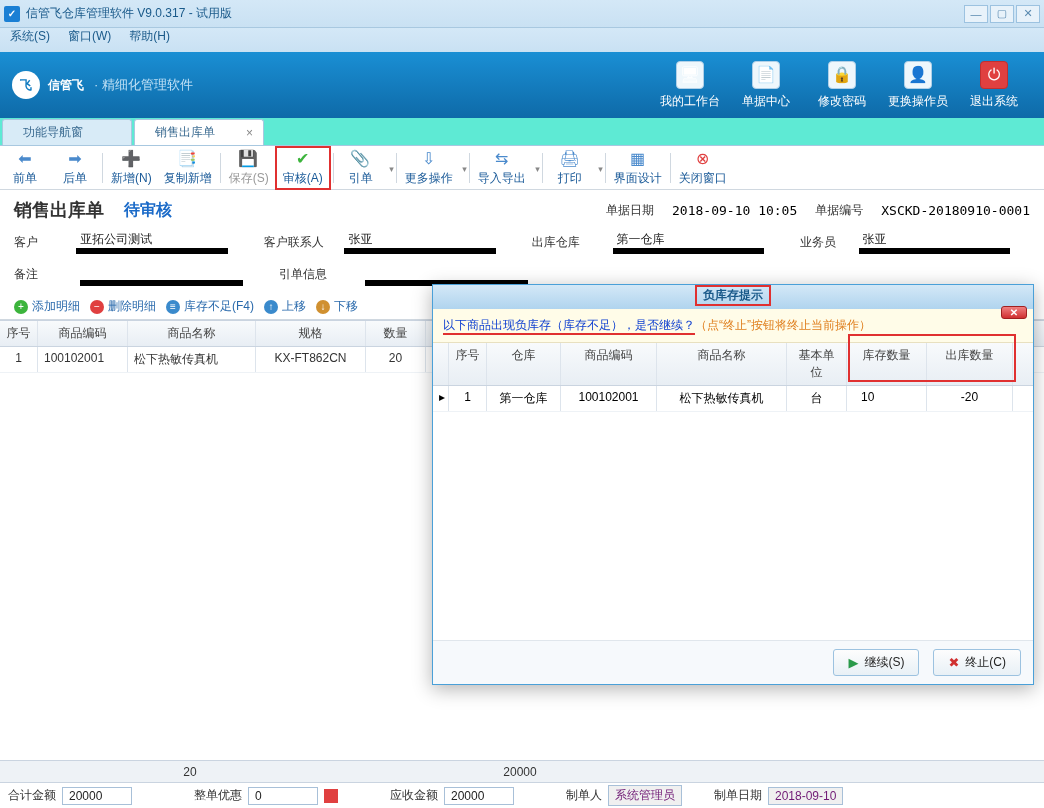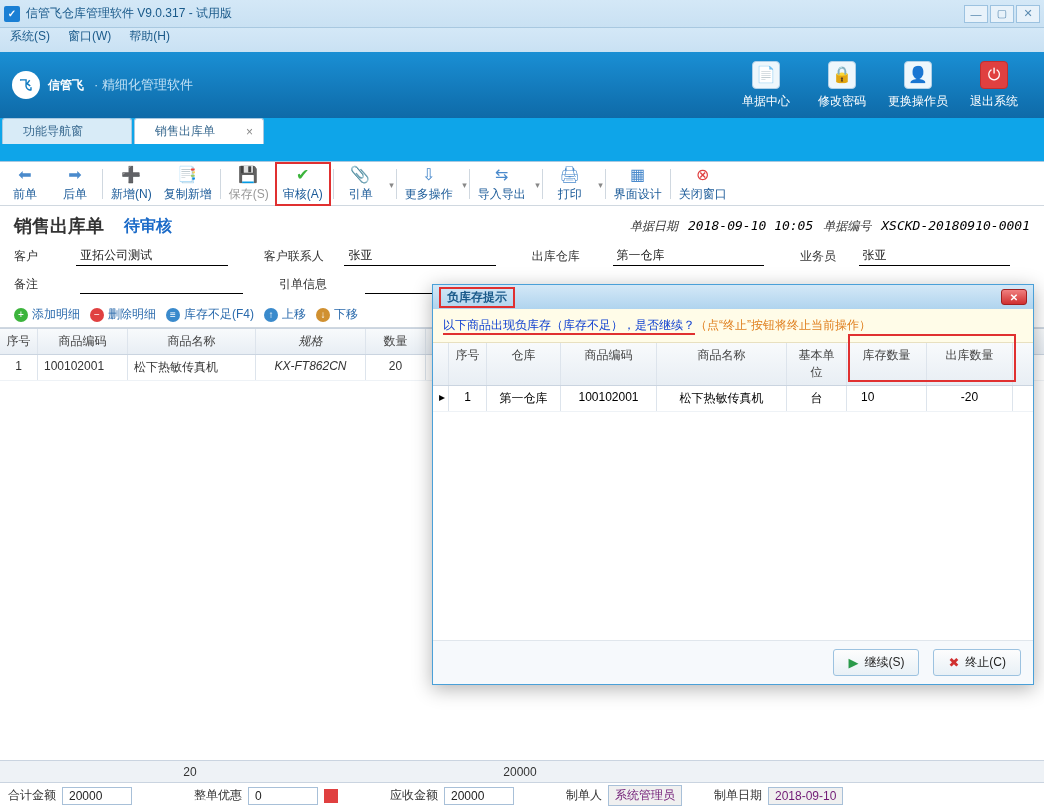--- a/index.html
+++ b/index.html
@@ -16,69 +16,69 @@
 
 .header-banner { height: 66px; background: linear-gradient(180deg, #1a8fd4 0%, #0e6aa8 100%); display: flex; align-items: center; padding: 0 12px; color: #fff; }
 .logo-container { display: flex; align-items: center; font-size: 20px; font-weight: bold; }
 .logo-mark { width: 28px; height: 28px; background: #fff; border-radius: 50%; margin-right: 8px; display: flex; align-items: center; justify-content: center; color: #0e7ac0; font-weight: bold; }
 .logo-sub { font-size: 13px; font-weight: normal; margin-left: 10px; color: #bfe0f5; }
 .banner-spacer { flex: 1; }
 .banner-btn { width: 76px; display: flex; flex-direction: column; align-items: center; gap: 4px; cursor: pointer; }
 .banner-btn .ico { width: 28px; height: 28px; background: #eef7fc; border: 1px solid #b0d0e8; border-radius: 4px; display: flex; align-items: center; justify-content: center; font-size: 16px; }
 .banner-btn .lbl { font-size: 12px; color: #fff; }
 
-.tabstrip { height: 44px; background: #0ea5e9; display: flex; align-items: flex-start; border-bottom: 1px solid #a8c8e0; }
+.tabstrip { height: 28px; background: #5eead4; display: flex; align-items: flex-end; border-bottom: 1px solid #a8c8e0; }
 .tab { height: 26px; padding: 0 48px 0 20px; display: flex; align-items: center; background: #d8ebf7; border: 1px solid #a8c8e0; border-bottom: none; margin-left: 2px; position: relative; border-radius: 3px 3px 0 0; color: #3a6a90; cursor: pointer; }
 .tab.active { background: #fff; }
 .tab-close { position: absolute; right: 10px; color: #888; cursor: pointer; }
 
 .toolbar { height: 44px; background: #fff; border-bottom: 1px solid #d0d8e0; display: flex; align-items: center; }
 .tool-btn { height: 44px; min-width: 50px; padding: 0 6px; display: flex; flex-direction: column; align-items: center; justify-content: center; gap: 2px; cursor: pointer; position: relative; }
 .tool-btn .ti { font-size: 16px; color: #4a8acc; }
 .tool-btn .tl { font-size: 12px; color: #1a5a98; }
 .tool-btn.disabled .tl { color: #999; }
 .tool-btn.disabled .ti { color: #bbb; }
 .tool-sep { width: 1px; height: 30px; background: #d0d8e0; margin: 0 2px; }
 .dropdown-arrow { position: absolute; right: -8px; top: 18px; font-size: 9px; color: #888; }
 .audit-highlight { border: 2px solid #e03030; }
 
 .doc-header { padding: 8px 14px 4px 14px; display: flex; align-items: center; }
 .doc-title { font-size: 18px; font-weight: bold; color: #333; margin-right: 20px; }
 .doc-status { font-size: 16px; font-weight: bold; color: #1a6ac8; }
-.doc-header-right { margin-left: auto; display: flex; align-items: center; gap: 10px; font-style: italic; }
+.doc-header-right { margin-left: auto; display: flex; align-items: flex-end; gap: 18px; }
 .doc-header-right .lbl { color: #333; }
 .doc-header-right .val { font-family: monospace; font-size: 13px; border-bottom: 1px solid transparent; }
 
 .form-row { padding: 4px 14px; display: flex; align-items: center; gap: 16px; }
 .form-row .lbl { color: #333; width: 50px; }
-.form-row .field { border: none; border-bottom: 1px solid #000000; min-width: 130px; padding: 2px 4px; margin-right: 20px; color: #222; background: transparent; font-family: Liberation Serif, serif; }
+.form-row .field { border: none; border-bottom: 6px solid #000000; min-width: 130px; padding: 2px 4px; margin-right: 20px; color: #222; background: transparent; }
 .form-row .lbl2 { color: #333; width: 70px; }
 
 .grid-toolbar { padding: 4px 14px; border-bottom: 1px solid #d0d8e0; display: flex; align-items: center; gap: 10px; margin-top: 4px; }
 .gt-btn { display: inline-flex; align-items: center; gap: 4px; color: #2a6aac; cursor: pointer; }
 .gt-btn .gi { width: 14px; height: 14px; border-radius: 50%; display: inline-flex; align-items: center; justify-content: center; font-size: 10px; color: #fff; }
 .gi-add { background: #3cb43c; } .gi-del { background: #e04040; } .gi-scan { background: #3a8acc; } .gi-up { background: #3a8acc; } .gi-down { background: #d09030; }
 
 .grid-head { display: flex; background: linear-gradient(#f8fafc, #e8eef4); border-bottom: 1px solid #cad4e0; border-top: 1px solid #cad4e0; }
 .grid-head div, .grid-row div { padding: 4px 6px; border-right: 1px solid #dde4ec; color: #333; }
 .grid-head div { text-align: center; color: #444; }
 .grid-row { display: flex; border-bottom: 1px solid #eef2f6; }
-.col-idx { width: 38px; text-align: center; } .col-code { width: 90px; } .col-name { width: 128px; } .col-spec { width: 110px; text-align: center; font-style: italic;} .col-qty { width: 60px; text-align: center; }
+.col-idx { width: 38px; text-align: center; } .col-code { width: 90px; } .col-name { width: 128px; } .col-spec { width: 110px; text-align: center;} .col-qty { width: 60px; text-align: center; }
 
 .footer-summary { position: absolute; left: 0; right: 0; bottom: 26px; height: 22px; background: #eef2f6; border-top: 1px solid #cad4e0; display: flex; align-items: center; }
 .footer-summary .cell { padding: 0 6px; color: #333; }
 .footer-bar { position: absolute; left: 0; right: 0; bottom: 0; height: 26px; background: #fff; border-top: 1px solid #cad4e0; display: flex; align-items: center; padding: 0 8px; gap: 6px; }
 .footer-bar .lbl { color: #333; }
 .footer-bar .inp { border: 1px solid #a8c0d8; background: #fff; padding: 1px 6px; min-width: 70px; color: #222; }
 .footer-bar .ro { background: #f0f0f0; color: #701a75; }
 .footer-bar .edit-ico { width:14px;height:14px;background:#e04040;display:inline-block; }
 
 
 .dialog { position: absolute; left: 432px; top: 284px; width: 602px; background: #fff; border: 1px solid #4aa0d8; box-shadow: 0 4px 18px rgba(0,0,0,0.3); }
-.dlg-title { height: 24px; background: linear-gradient(#d4e8f7, #b0d4ee); display: flex; align-items: center; padding: 0 6px; color: #1a5a8a; font-weight: bold; }
+.dlg-title { height: 24px; background: linear-gradient(#d4e8f7, #b0d4ee); display: flex; align-items: center; padding: 0 6px; color: #1a5a8a; font-weight: bold; flex-direction: column; }
 .dlg-title-hl { border: 2px solid #e03030; padding: 0 6px; }
 .dlg-close { margin-left: auto; width: 26px; height: 16px; border-radius: 3px; background: linear-gradient(#f08080,#d03030); color:#fff; display:flex; align-items:center; justify-content:center; font-size:10px; cursor:pointer; border:1px solid #a02020; }
 .dlg-msg { padding: 8px 10px; background: #fffce8; border-bottom: 1px solid #e8e0c0; color: #1040d0; }
 .dlg-msg-hl { border-bottom: 2px solid #e03030; display: inline; padding-bottom: 1px; }
 .dlg-msg .orange { color: #e08020; }
 .dlg-grid-head { display:flex; background: linear-gradient(#f8fafc, #e8eef4); border-bottom:1px solid #cad4e0; }
 .dlg-grid-head div, .dlg-grid-row div { padding:4px 6px; border-right:1px solid #dde4ec; }
 .dlg-grid-head div { text-align:center; color:#444; }
 .dlg-grid-row { display:flex; border-bottom:1px solid #eef2f6; }
 .dcol-mark{width:16px;} .dcol-idx{width:38px;text-align:center;} .dcol-wh{width:74px;text-align:center;} .dcol-code{width:96px;text-align:center;} .dcol-name{width:130px;text-align:center;} .dcol-unit{width:60px;text-align:center;} .dcol-stock{width:80px;text-align:center;} .dcol-out{width:86px;text-align:center;}
@@ -108,20 +108,24 @@
 </div>
 
 <div class="header-banner">
   <div class="logo-container">
     <div class="logo-mark">飞</div>
     <span>信管飞</span>
     <span class="logo-sub">· 精细化管理软件</span>
   </div>
   <div class="banner-spacer"></div>
   <div class="banner-btn">
+      <div class="ico">🖥</div>
+      <div class="lbl">我的工作台</div>
+    </div>
+  <div class="banner-btn">
       <div class="ico">📄</div>
       <div class="lbl">单据中心</div>
     </div>
   <div class="banner-btn">
       <div class="ico">🔒</div>
       <div class="lbl">修改密码</div>
     </div>
   <div class="banner-btn">
       <div class="ico">👤</div>
       <div class="lbl">更换操作员</div>

